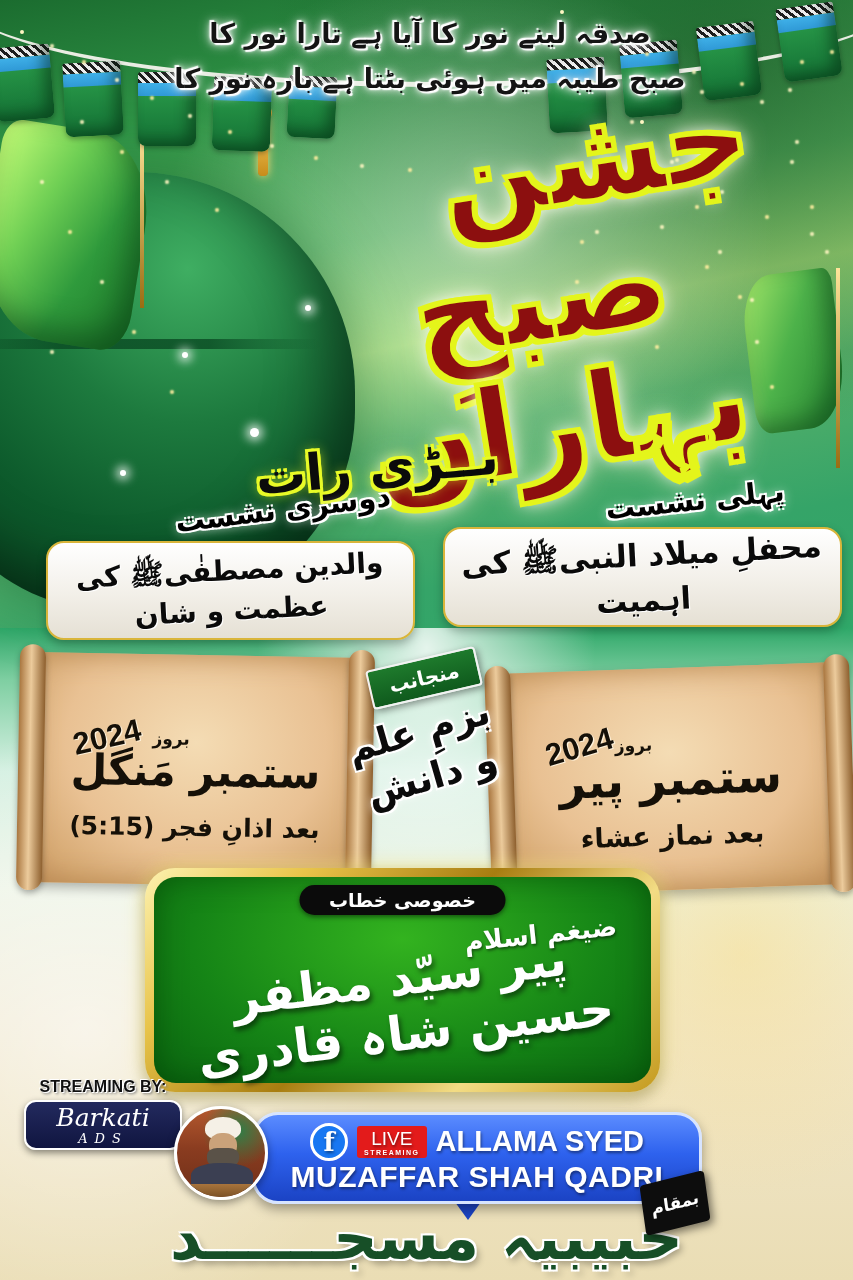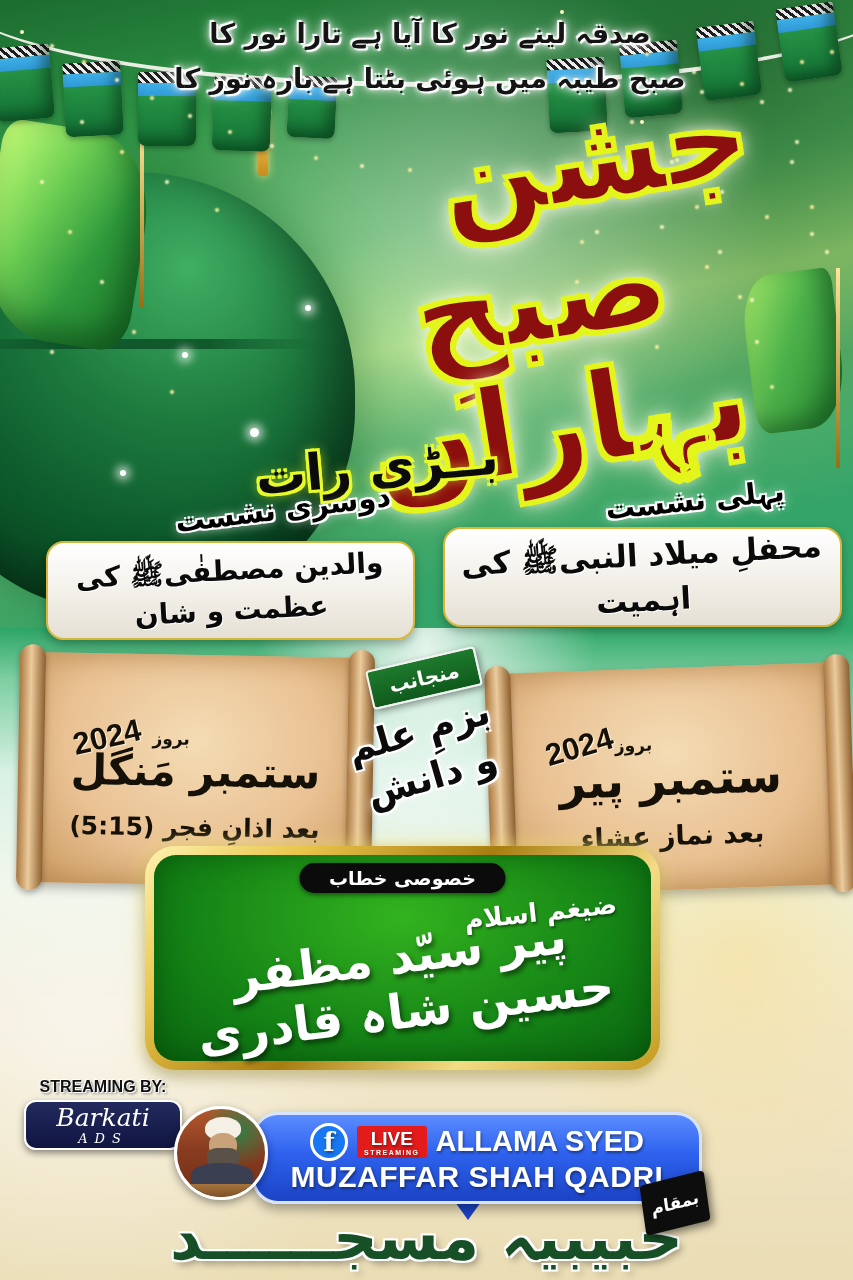--- a/index.html
+++ b/index.html
@@ -124,21 +124,21 @@
   
   .org-badge{position:absolute;left:368px;top:658px;width:112px;height:40px;transform:rotate(-13deg);
     background:linear-gradient(180deg,#1e7a2c,#0f5a1d);border:2px solid #f2f2f2;border-radius:4px;
     display:flex;align-items:center;justify-content:center;color:#fff;font-size:20px;font-weight:bold;
     direction:rtl;box-shadow:2px 3px 7px rgba(0,0,0,.4);z-index:4;}
   .org-name{position:absolute;left:338px;top:706px;width:175px;transform:rotate(-16deg);direction:rtl;
     text-align:center;font-size:37px;font-weight:bold;color:#0b0b0b;line-height:1.3;
     text-shadow:-2px -2px 0 #fff,2px -2px 0 #fff,-2px 2px 0 #fff,2px 2px 0 #fff,0 0 10px #fff;z-index:3;}
 
   
-  .banner-frame{position:absolute;left:145px;top:846px;width:515px;height:224px;border-radius:30px;padding:9px;
+  .banner-frame{position:absolute;left:145px;top:868px;width:515px;height:224px;border-radius:30px;padding:9px;
     background:linear-gradient(135deg,#fdf2b0 0%,#e8c44a 22%,#a87d10 48%,#f3dc84 72%,#c49a1e 100%);
     box-shadow:0 0 20px rgba(245,226,122,.8),0 6px 14px rgba(0,0,0,.3);z-index:4;}
   .banner-inner{width:100%;height:100%;border-radius:22px;position:relative;
     background:radial-gradient(ellipse at 50% 30%,#33b31f 0%,#158416 60%,#0a6410 100%);
     box-shadow:inset 0 0 30px rgba(0,60,0,.5);}
   .special-pill{position:absolute;left:50%;top:8px;transform:translateX(-50%);background:#0b0b0b;color:#fff;
     font-size:19px;font-weight:bold;padding:4px 30px;border-radius:17px;direction:rtl;letter-spacing:3px;
     white-space:nowrap;box-shadow:0 2px 5px rgba(0,0,0,.5);}
   .honorific{position:absolute;right:34px;top:42px;transform:rotate(-6deg);color:#fff;font-size:26px;
     font-weight:bold;direction:rtl;text-shadow:1px 2px 3px rgba(0,0,0,.5);}
@@ -174,21 +174,21 @@
     border-left:13px solid transparent;border-right:13px solid transparent;border-top:18px solid #1b43c4;}
   .live-text{color:#fff;font-family:"Liberation Sans",sans-serif;font-weight:bold;text-align:center;line-height:1.08;
     text-shadow:1px 2px 3px rgba(0,0,0,.45);}
   .l1{display:flex;align-items:center;justify-content:center;gap:9px;font-size:29px;}
   .l2{font-size:30px;letter-spacing:.5px;}
   .fb-icon{width:38px;height:38px;border-radius:50%;background:#1877f2;border:3px solid #fff;color:#fff;
     display:flex;align-items:center;justify-content:center;font-family:"DejaVu Serif",serif;font-weight:bold;
     font-size:26px;line-height:1;flex:0 0 auto;}
   .live-badge-box{background:#e31b1b;color:#fff;border-radius:3px;padding:3px 7px 2px;display:flex;flex-direction:column;
     align-items:center;line-height:1;flex:0 0 auto;}
-  .live-word{font-size:19px;font-weight:bold;}
+  .live-word{font-size:19px;font-weight:normal;}
   .streaming-word{font-size:7px;letter-spacing:1.5px;margin-top:1px;}
 
   .venue-badge{position:absolute;left:642px;top:1178px;width:66px;height:50px;background:#0d0d0d;
     transform:rotate(-14deg) skewX(-6deg);display:flex;align-items:center;justify-content:center;
     color:#fff;font-size:17px;font-weight:bold;direction:rtl;border-radius:4px;
     box-shadow:3px 4px 8px rgba(0,0,0,.5);z-index:6;}
   .venue-line{position:absolute;left:0;right:0;top:1196px;height:84px;display:flex;align-items:center;
     justify-content:center;gap:10px;direction:rtl;color:#174f27;z-index:5;}
   .venue-name{font-size:62px;font-weight:bold;line-height:1;
     text-shadow:2px 2px 0 #fff,-2px -2px 0 #fff,2px -2px 0 #fff,-2px 2px 0 #fff,4px 5px 7px rgba(0,0,0,.3);}

